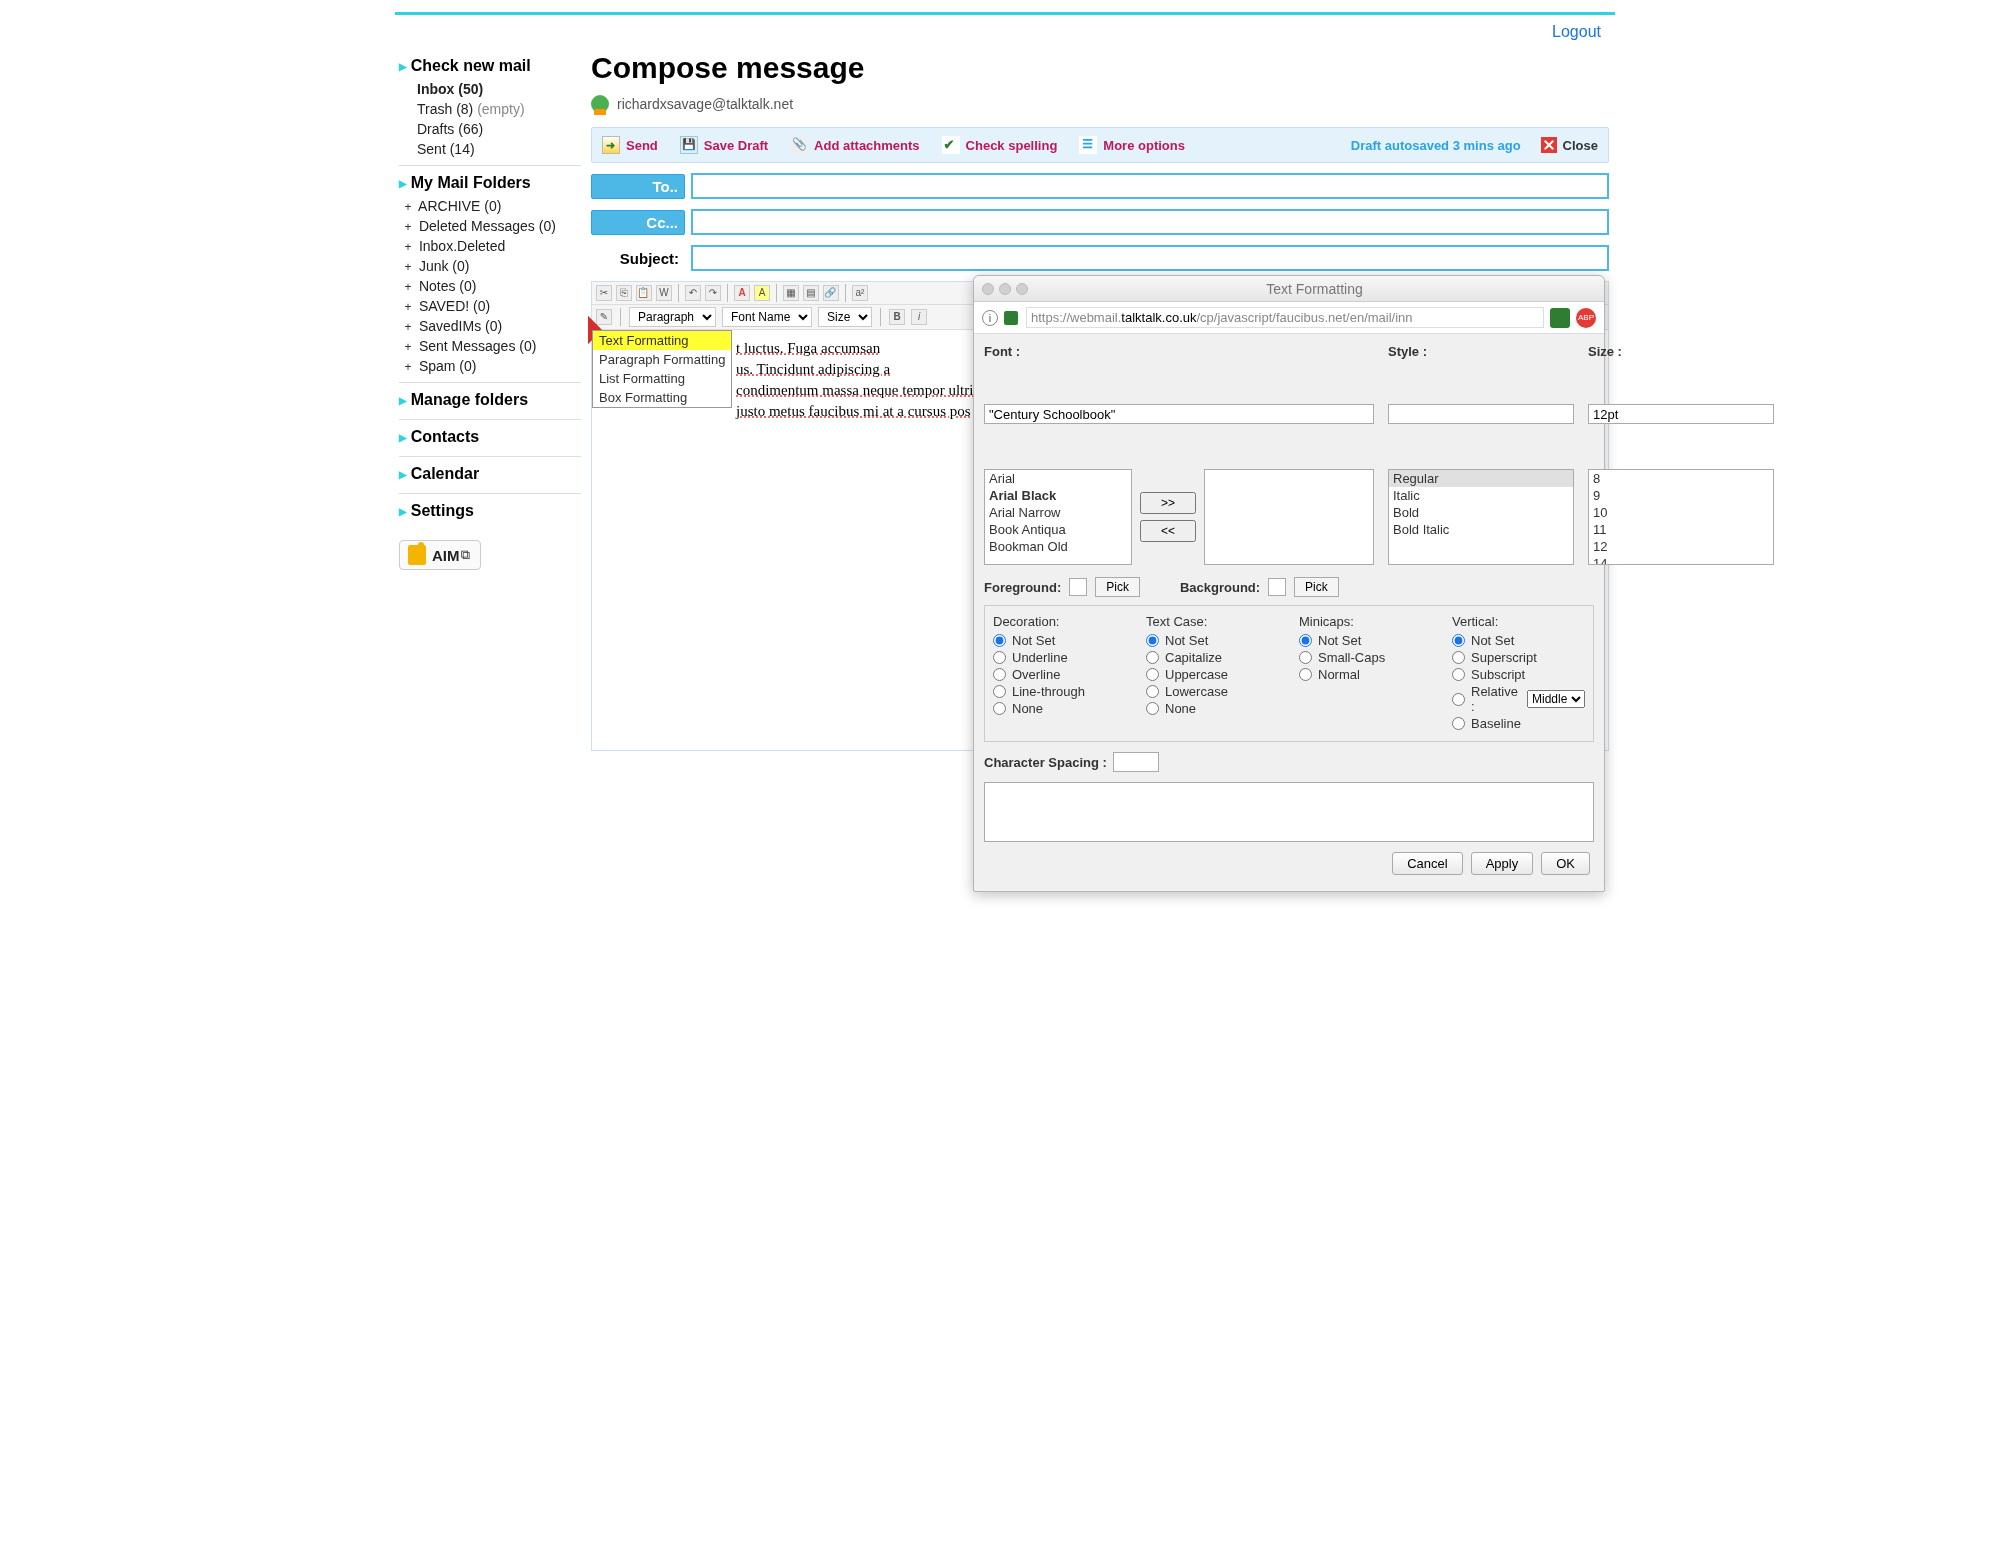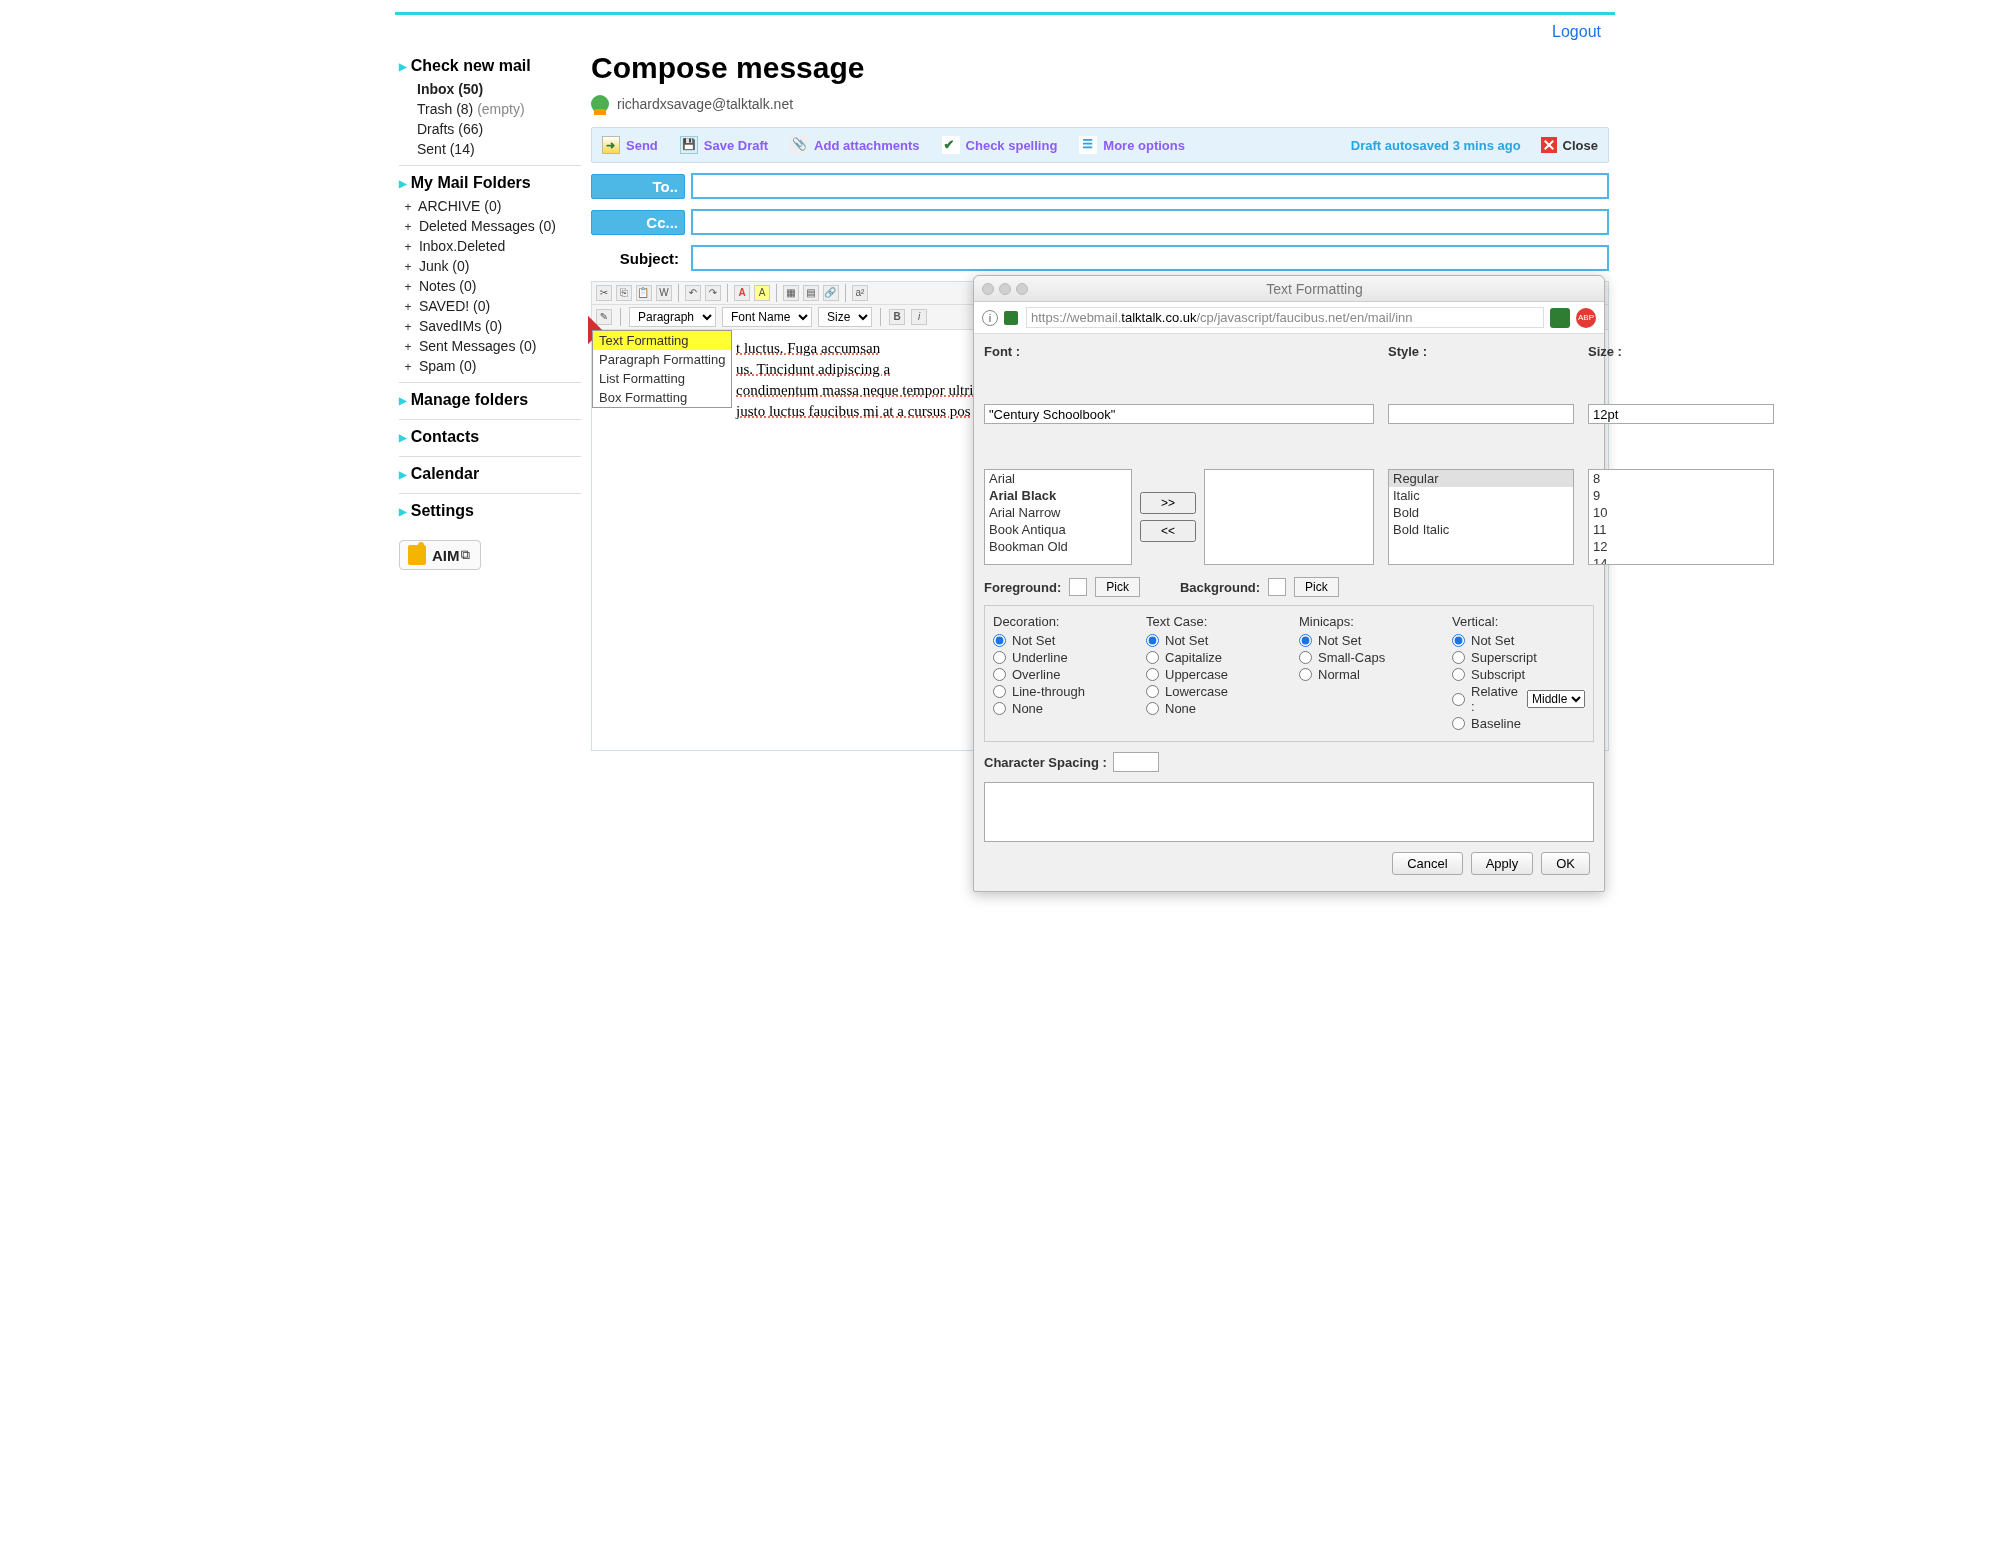--- a/index.html
+++ b/index.html
@@ -21,21 +21,21 @@
 .aim-logo .runner::before { content:""; position:absolute; top:-3px; left:10px; width:6px; height:6px; border-radius:50%; background:#f5b400; }
 .aim-logo .txt { font-weight: bold; color: #222; font-size: 15px; }
 .aim-right { width: 12px; text-align: center; }
 .main { flex: 1; padding: 0 6px; }
 .page-title { font-size: 30px; font-weight: bold; color: #000; margin: 2px 0 10px 0; }
 .from-line { display: flex; align-items: center; margin-bottom: 14px; }
 .avatar { width: 18px; height: 18px; border-radius: 50%; background: #4caf50; position: relative; margin-right: 8px; }
 .avatar::after { content:""; position:absolute; bottom:-2px; left:3px; width:12px; height:6px; border-radius:3px 3px 0 0; background:#ff9800; }
 .from-line .addr { color: #555; font-size: 14px; }
 .toolbar { background: #e4f2fb; padding: 8px 10px; display: flex; align-items: center; border: 1px solid #cde; border-radius: 2px; }
-.toolbar .tool { display: flex; align-items: center; margin-right: 22px; cursor: pointer; font-weight: bold; color: #8b5cf6; }
+.toolbar .tool { display: flex; align-items: center; margin-right: 22px; cursor: pointer; font-weight: bold; color: #be185d; }
 .toolbar .tool .ic { width: 18px; height: 18px; margin-right: 6px; display: inline-block; }
 .toolbar .autosave { margin-left: auto; color: #2aa4e2; font-weight: bold; margin-right: 20px; }
 .toolbar .close { display: flex; align-items: center; font-weight: bold; }
 .toolbar .close .x { width: 16px; height: 16px; background: #e53935; margin-right: 6px; position: relative; }
 .toolbar .close .x::before, .toolbar .close .x::after { content:""; position:absolute; top:7px; left:2px; width:12px; height:2px; background:#fff; }
 .toolbar .close .x::before { transform: rotate(45deg); }
 .toolbar .close .x::after { transform: rotate(-45deg); }
 .field-row { display: flex; align-items: center; margin-top: 10px; }
 .field-label { width: 94px; text-align: right; font-weight: bold; background: #4db7e6; color: #fff; border: 1px solid #2aa4e2; padding: 3px 6px; font-size: 15px; border-radius: 2px; }
 .field-label.subj { background: transparent; color: #000; border: none; }
@@ -253,21 +253,21 @@
                 <div class="fd-item hilite">Text Formatting</div>
                 <div class="fd-item">Paragraph Formatting</div>
                 <div class="fd-item">List Formatting</div>
                 <div class="fd-item">Box Formatting</div>
               </div>
           </div>
           <div class="editor-body" style="padding-left:144px;" id="editor-body">
               <div><span class="u">t luctus. Fuga accumsan</span></div>
               <div><span class="u">us. Tincidunt adipiscing a</span></div>
               <div><span class="u">condimentum massa neque tempor ultri</span></div>
-              <div><span class="u">justo luctus faucibus mi at a cursus pos</span></div>
+              <div><span class="u">justo metus faucibus mi at a cursus pos</span></div>
             </div>
         </div>
       </div>
     </div>
   </div>
 
   <div class="popup">
     <div class="popup-titlebar">
       <span class="traffic-dot"></span>
       <span class="traffic-dot"></span>

